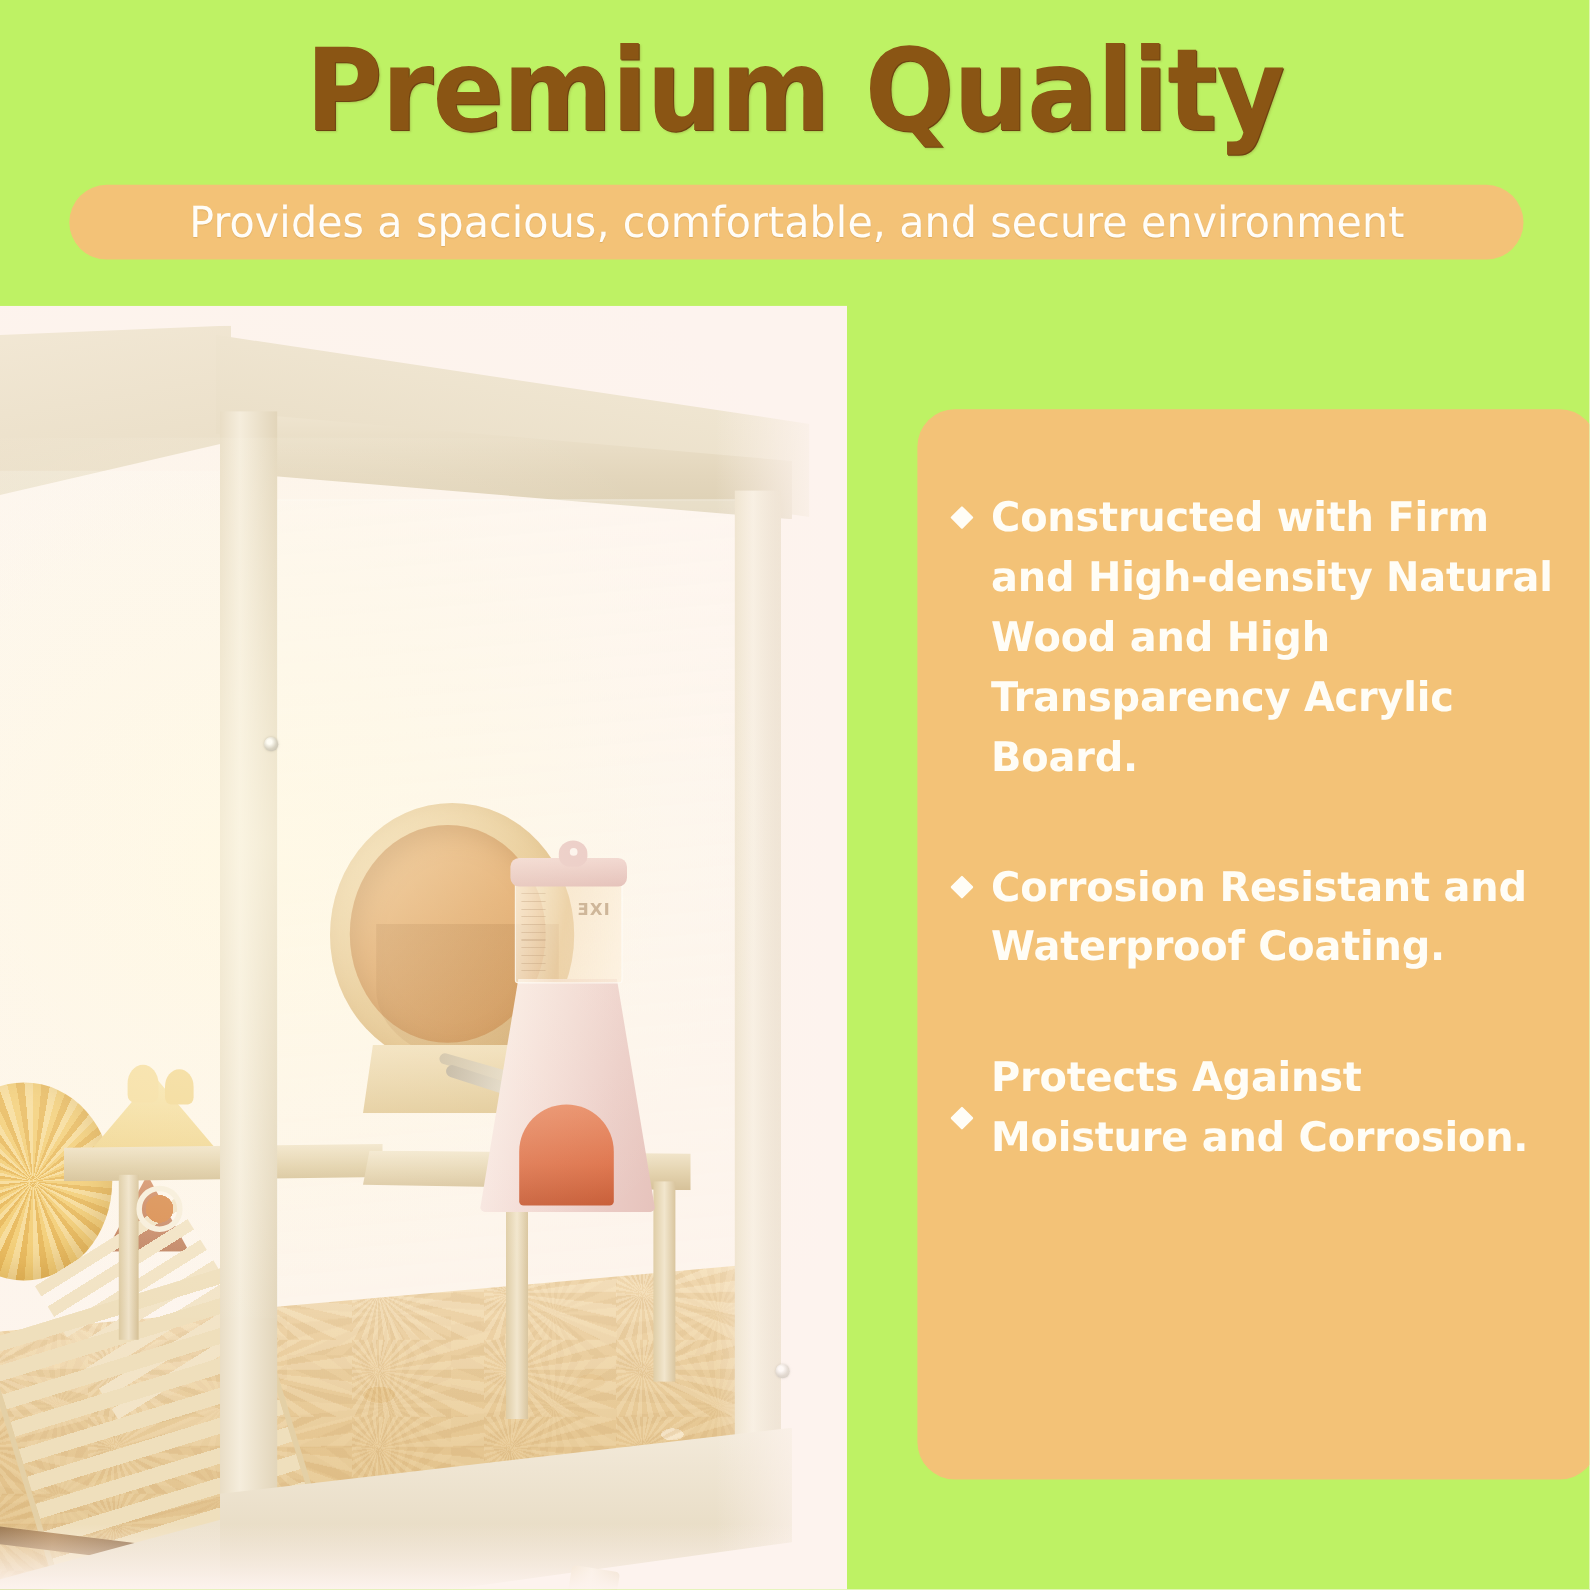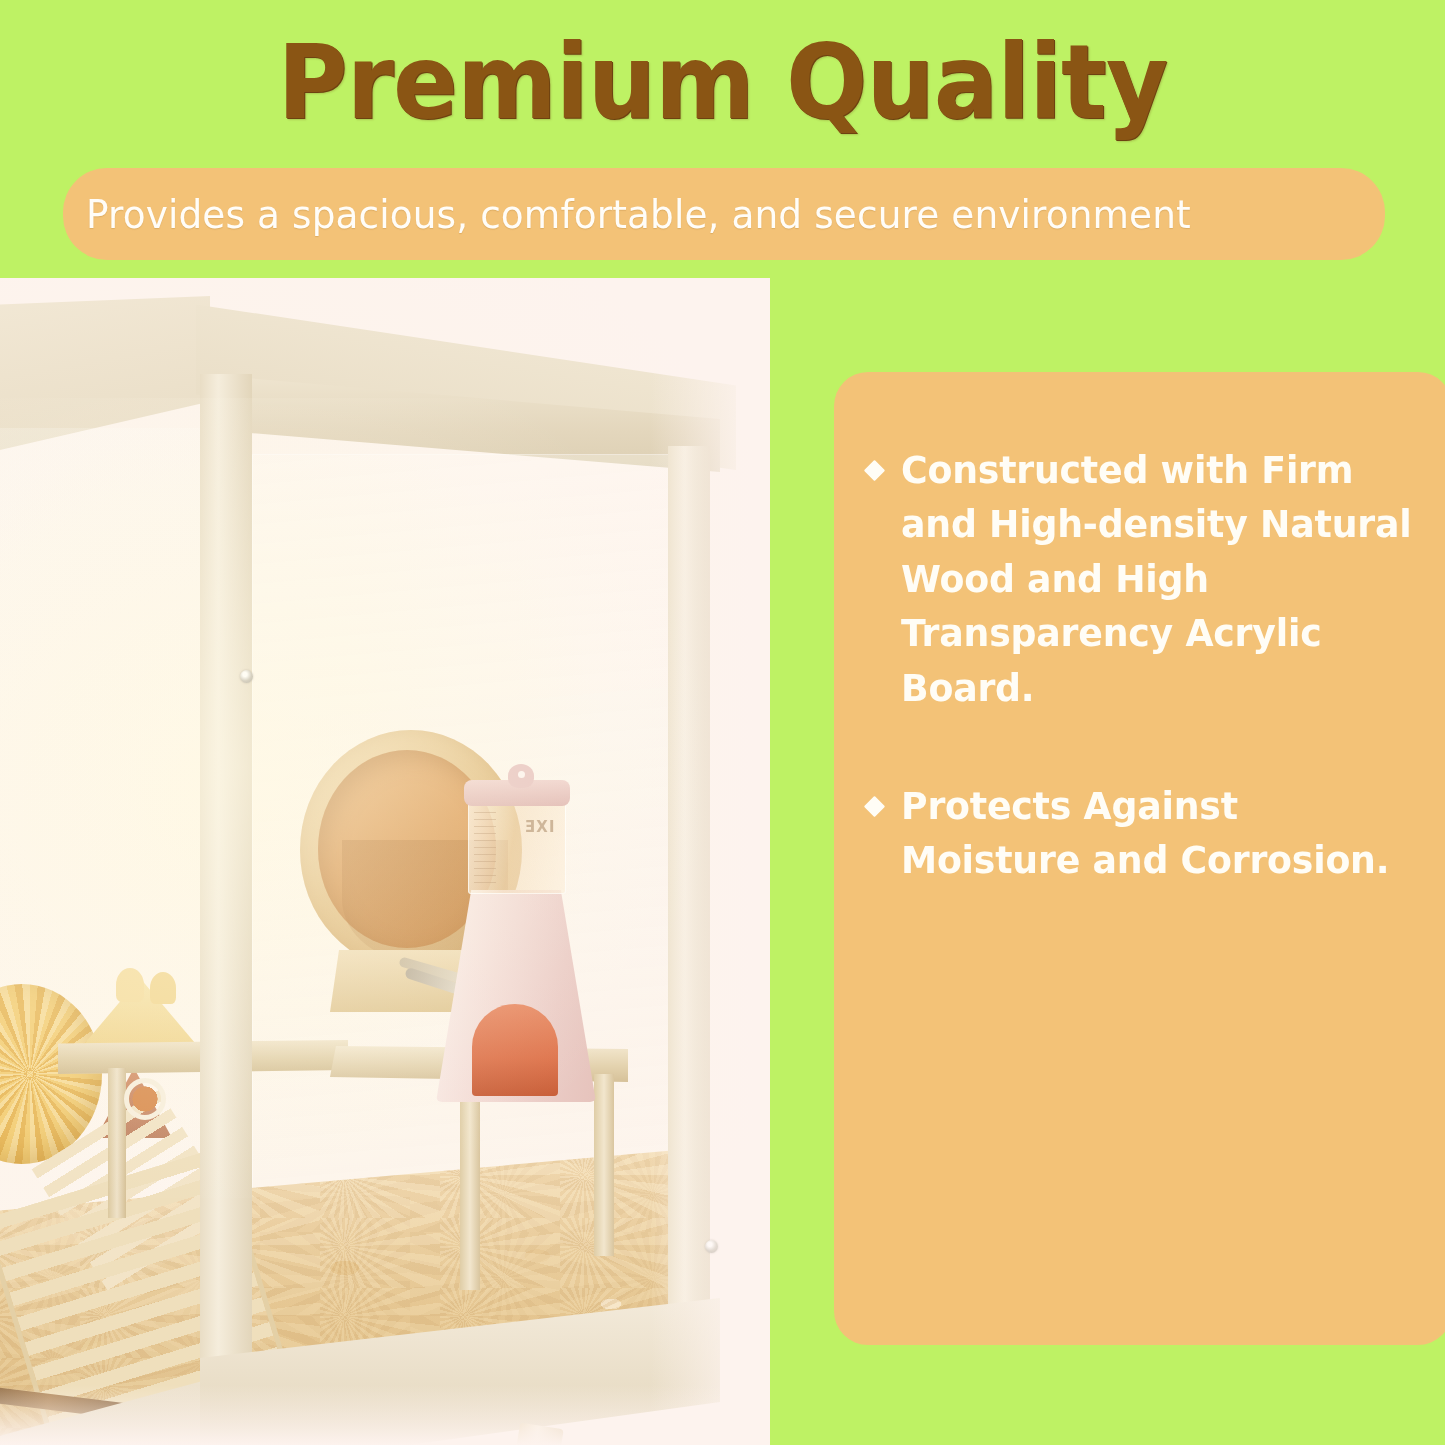--- a/index.html
+++ b/index.html
@@ -41,25 +41,26 @@
     text-shadow: 1px 1px 0 #6d4210, 2px 2px 2px rgba(110,66,16,.22);
     white-space: nowrap;
     transform: scaleX(.92);
   }
 
   .subtitle-pill {
     position: absolute;
     left: 63px;
     top: 168px;
     width: 1322px;
-    height: 92px;
+    height: 68px;
     background: #F3C277;
     border-radius: 44px;
     display: flex;
     align-items: center;
+    justify-content: center;
   }
   .subtitle-pill .subtitle-text {
     font-family: "DejaVu Sans", sans-serif;
     font-size: 39px;
     font-weight: 400;
     color: #FFFDF8;
     letter-spacing: .1px;
     white-space: nowrap;
     transform: scaleX(.96);
     text-shadow: 0 1px 1px rgba(160,110,40,.25);
@@ -78,21 +79,21 @@
     margin-left: 34px;
   }
 
   .bullet-list { list-style: none; }
 
   .bullet-item {
     display: flex;
     align-items: flex-start;
     margin-bottom: 64px;
   }
-  .bullet-item:last-child { margin-bottom: 0; }
+  .bullet-item:last-child { margin-bottom: 0; align-items: center; }
 
   .bullet-marker {
     flex: 0 0 auto;
     width: 15px;
     height: 15px;
     background: #FFFDF6;
     transform: rotate(45deg);
     margin-top: 19px;
     margin-right: 19px;
     border-radius: 1px;
@@ -592,18 +593,22 @@
   </div>
 
   <div class="feature-panel">
     <ul class="bullet-list">
       <li class="bullet-item">
         <span class="bullet-marker"></span>
         <span class="bullet-text">Constructed with Firm and High-density Natural Wood and High Transparency Acrylic Board.</span>
       </li>
       <li class="bullet-item">
         <span class="bullet-marker"></span>
+        <span class="bullet-text">Corrosion Resistant and Waterproof Coating.</span>
+      </li>
+      <li class="bullet-item">
+        <span class="bullet-marker"></span>
         <span class="bullet-text">Protects Against Moisture and Corrosion.</span>
       </li>
     </ul>
   </div>
 
 </div>
 
 </body></html>

